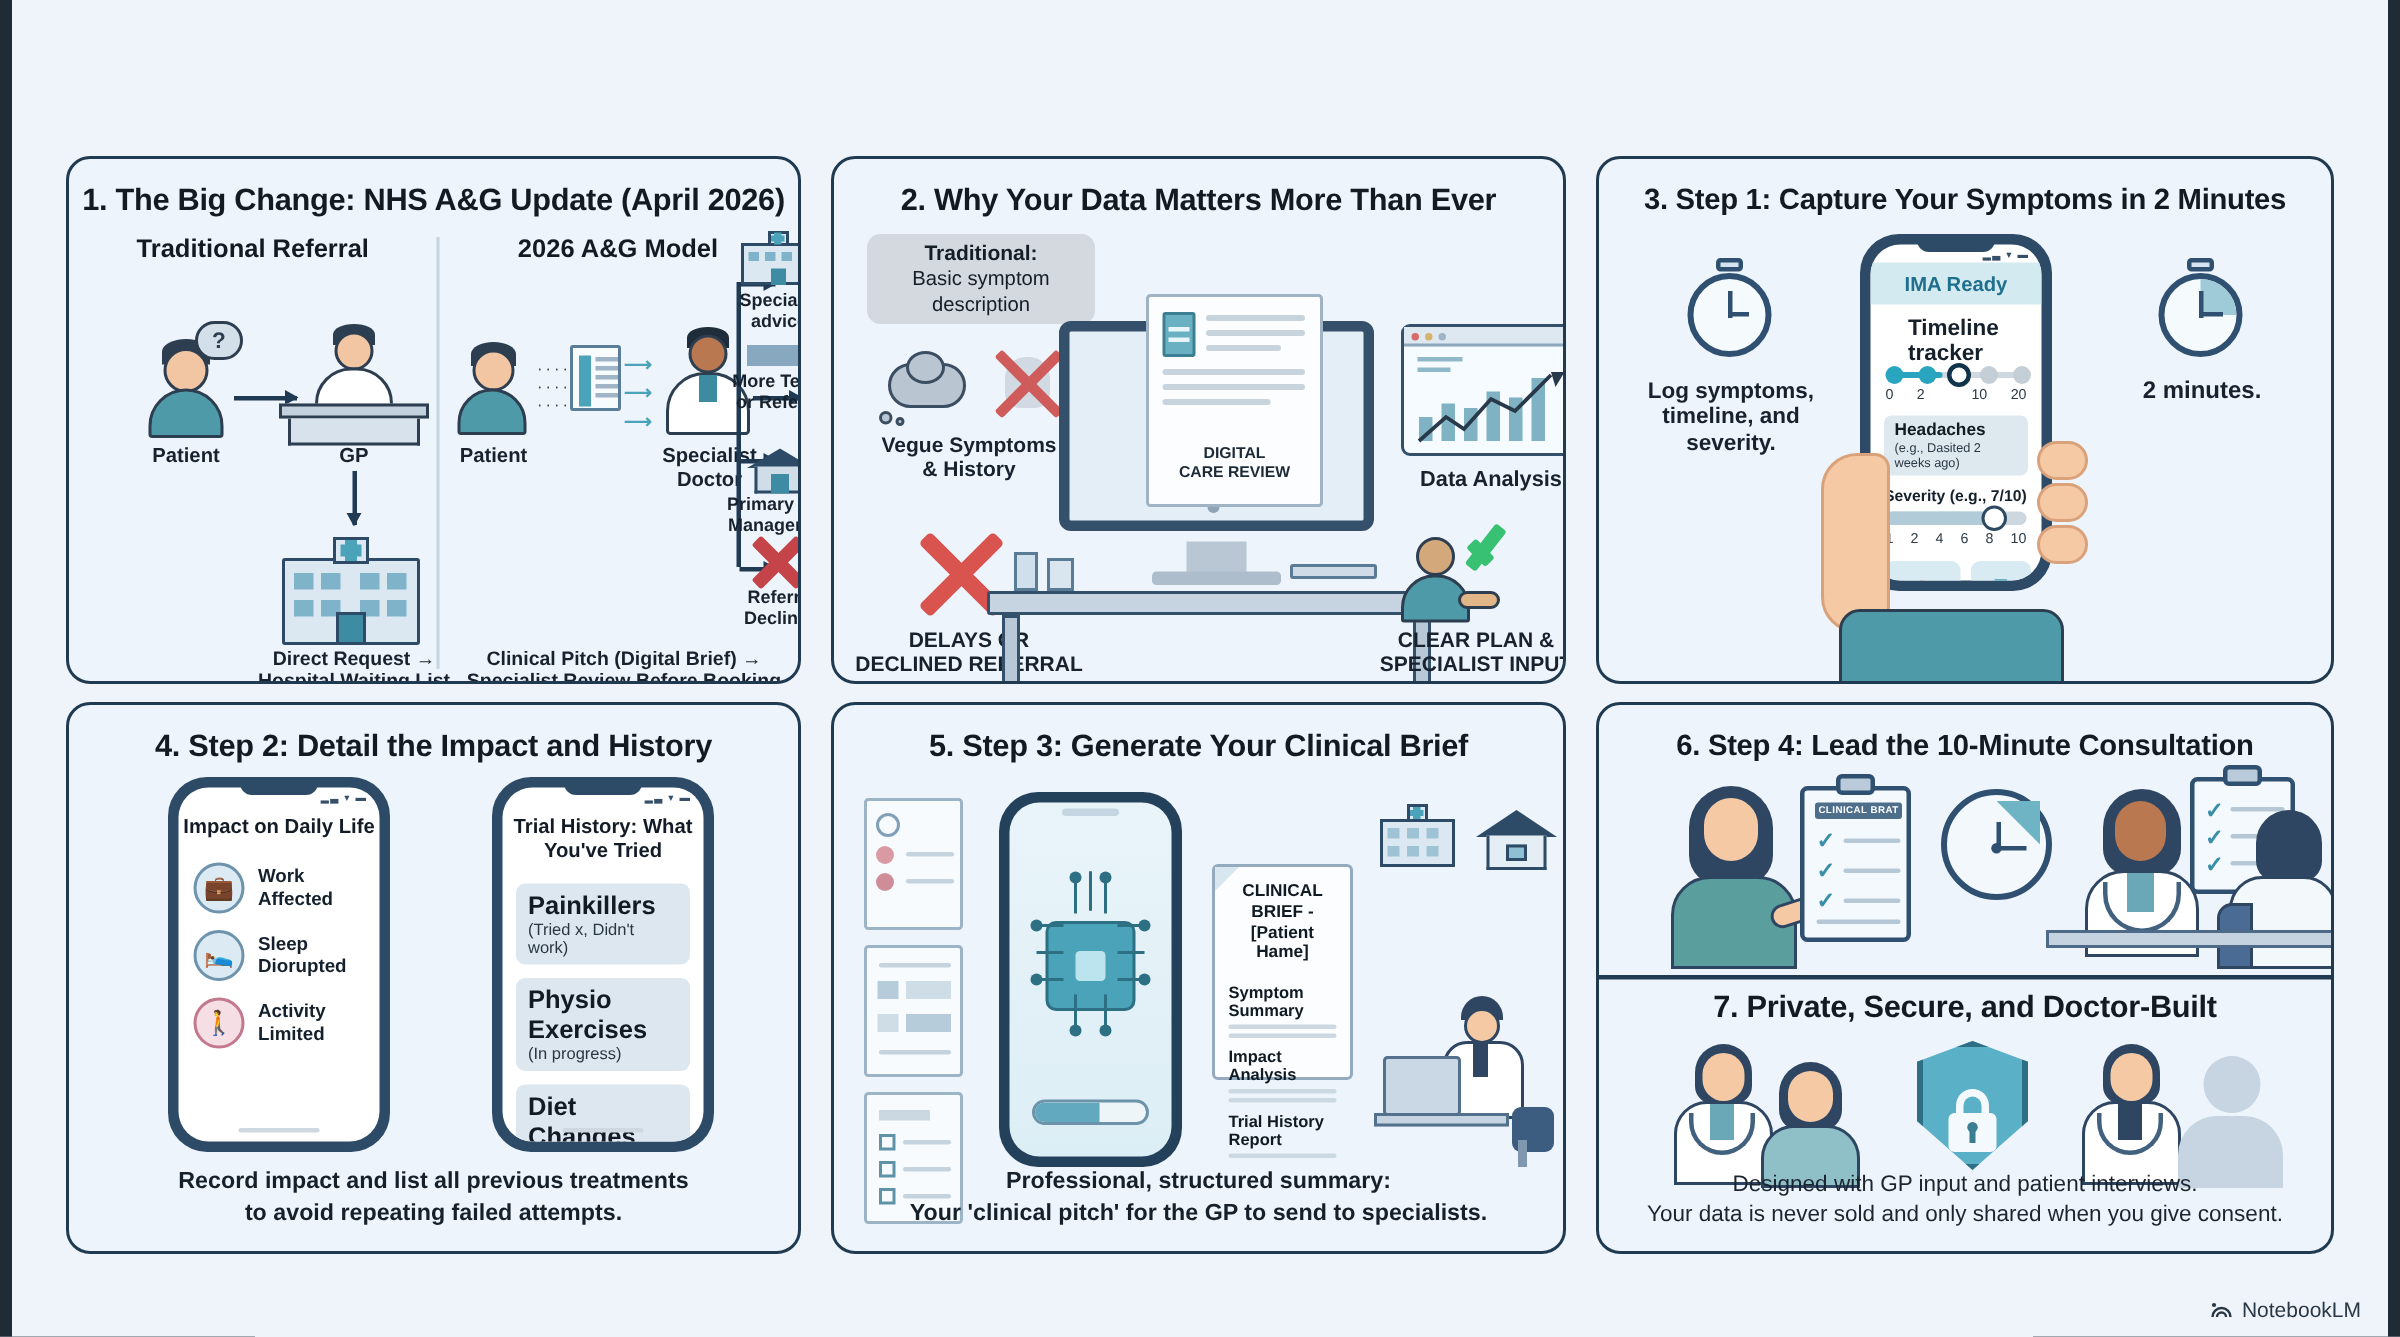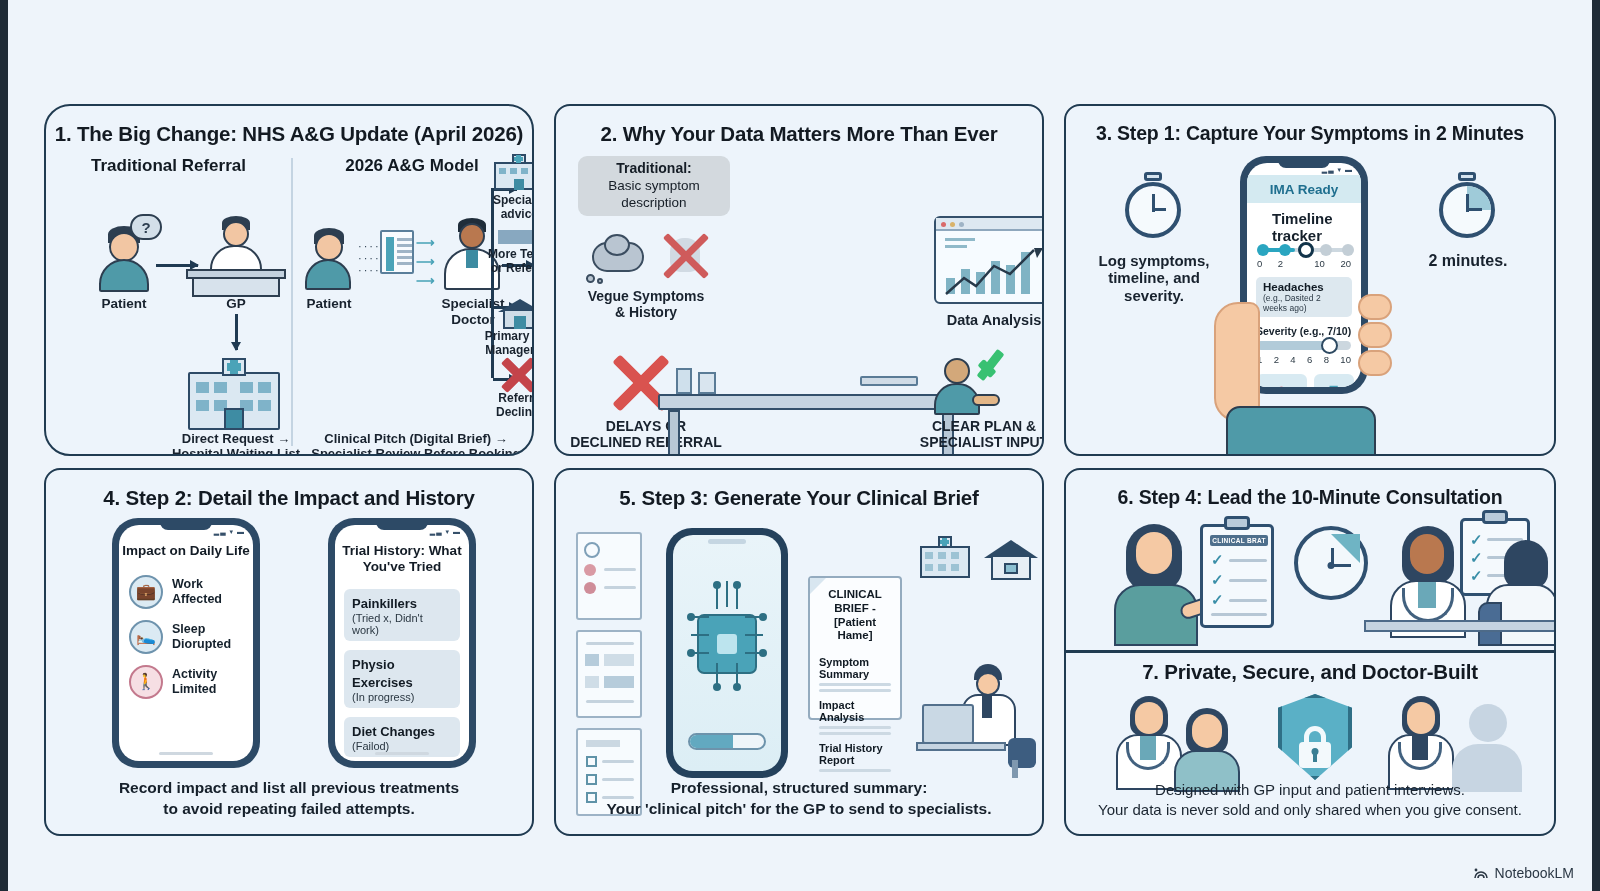--- a/index.html
+++ b/index.html
@@ -24,21 +24,21 @@
   .t-navy { color: #1d3a5c; }
 
   
   .panel {
     position: absolute;
     background: #edf4fb;
     border: 2.5px solid #203b51;
     border-radius: 16px;
     overflow: hidden;
   }
-  .p1 { left: 36px;  top: 104px; width: 490px; height: 352px; border-radius: 26px; }
+  .p1 { left: 36px;  top: 104px; width: 490px; height: 352px; }
   .p2 { left: 546px; top: 104px; width: 490px; height: 352px; }
   .p3 { left: 1056px;top: 104px; width: 492px; height: 352px; }
   .p4 { left: 36px;  top: 468px; width: 490px; height: 368px; }
   .p5 { left: 546px; top: 468px; width: 490px; height: 368px; }
   .p67{ left: 1056px;top: 468px; width: 492px; height: 368px; }
 
   .ptitle {
     text-align: center; font-size: 20.5px; font-weight: bold;
     color: #131a22; margin-top: 16px; letter-spacing: -0.2px;
     white-space: nowrap;
@@ -186,21 +186,21 @@
     width:34px; height:34px; border-radius:50%; flex:0 0 34px;
     background:#dbeaf3; border:2px solid #6e93ad;
     display:flex; align-items:center; justify-content:center; font-size:16px;
   }
   .ph-circ.red { background:#f6dfe4; border-color:#c3798d; }
   .ph-rtext { font-size:12.5px; font-weight:bold; color:#14202b; line-height:1.2; }
 
   .ph-card {
     background:#dde7ef; border-radius:6px; margin:0 9px 9px 9px; padding:5px 8px;
   }
-  .ph-card b { font-size:13px; color:#121b24; }
+  .ph-card b { font-size:17px; color:#121b24; }
   .ph-card span { display:block; font-size:11px; color:#2a3742; }
 
   
   .ima-head {
     background:#d4eaf1; text-align:center; padding:7px 14px 6px;
     font-size:13.5px; font-weight:bold; color:#1f6f8f;
   }
   .tl-label { font-size:15px; font-weight:bold; color:#15202b; margin:7px 0 4px 25px; }
   .tl-track {
     position:relative; height:4px; background:#cdd8e0; margin:0 12px; border-radius:2px;
@@ -446,20 +446,41 @@
       <span>Vegue Symptoms</span><br>
       <span>&amp; History</span>
     </div>
 
     <div class="bigx" style="left:56px;top:248px;"></div>
     <div class="lbl" style="left:5px;top:312px;width:170px;font-size:14px;">
       <span>DELAYS OR</span><br>
       <span>DECLINED REFERRAL</span>
     </div>
 
+    <div class="monitor" style="left:150px;top:108px;width:210px;height:200px;">
+      <div class="mon-screen"></div>
+      <div class="mon-stand"></div>
+      <div class="mon-base"></div>
+      <div style="position:absolute;left:99px;top:120px;width:8px;height:8px;background:#8ea3b5;border-radius:50%;"></div>
+      <div class="docpaper">
+        <div style="position:absolute;left:9px;top:10px;width:22px;height:30px;background:#68b0c2;border:2px solid #3d7f92;border-radius:2px;"></div>
+        <div style="position:absolute;left:13px;top:20px;width:14px;height:3px;background:#e8f4f7;"></div>
+        <div style="position:absolute;left:13px;top:27px;width:14px;height:3px;background:#e8f4f7;"></div>
+        <div class="docline" style="left:38px;top:12px;width:66px;"></div>
+        <div class="docline" style="left:38px;top:22px;width:66px;"></div>
+        <div class="docline" style="left:38px;top:32px;width:50px;"></div>
+        <div class="docline" style="left:9px;top:48px;width:95px;"></div>
+        <div class="docline" style="left:9px;top:58px;width:95px;"></div>
+        <div class="docline" style="left:9px;top:68px;width:72px;"></div>
+        <div class="doctxt">
+          <span>DIGITAL</span><br>
+          <span>CARE REVIEW</span>
+        </div>
+      </div>
+    </div>
     <div style="position:absolute;left:102px;top:288px;width:306px;height:16px;background:#c6d4e1;border:2.5px solid #34506b;border-radius:2px;"></div>
     <div style="position:absolute;left:112px;top:304px;width:12px;height:54px;background:#b8c8d6;border:2.5px solid #34506b;"></div>
     <div style="position:absolute;left:386px;top:304px;width:12px;height:54px;background:#b8c8d6;border:2.5px solid #34506b;"></div>
     <div style="position:absolute;left:120px;top:262px;width:16px;height:26px;background:#cfe0ec;border:2px solid #5a7b96;"></div>
     <div style="position:absolute;left:142px;top:266px;width:18px;height:22px;background:#d9e5ef;border:2px solid #5a7b96;"></div>
     <div style="position:absolute;left:304px;top:270px;width:58px;height:10px;background:#cfdbe6;border:2px solid #5a7b96;border-radius:2px;"></div>
 
     <div class="chartwin" style="left:378px;top:110px;">
       <div style="position:absolute;left:0;top:0;width:100%;height:13px;background:#dde8f1;border-bottom:2px solid #8ea7bd;"></div>
       <div style="position:absolute;left:5px;top:4px;width:5px;height:5px;background:#d96a6a;border-radius:50%;"></div>

